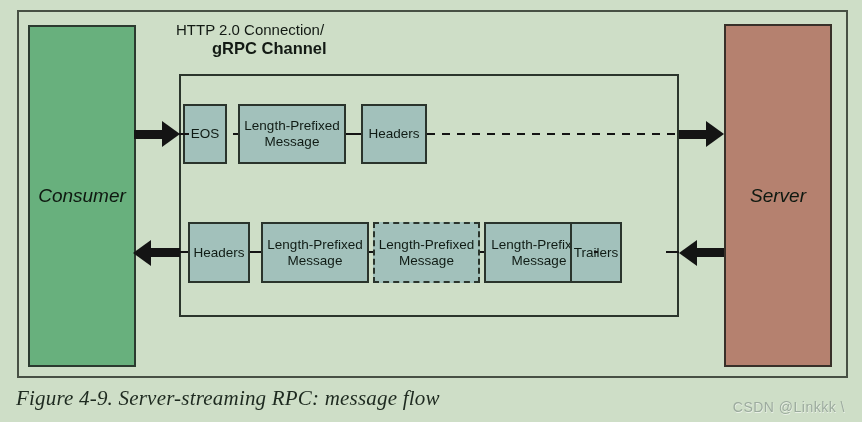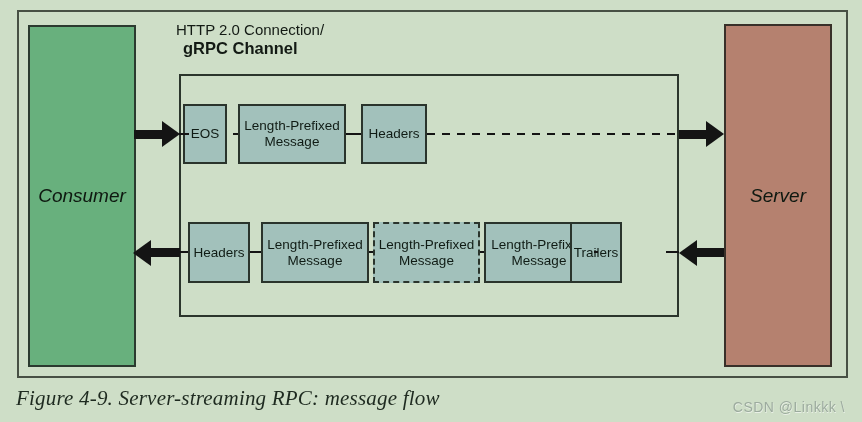--- a/index.html
+++ b/index.html
@@ -41,21 +41,21 @@
   .server{
     left:724px;top:24px;width:104px;height:339px;
     background:var(--server-red);
     border:2px solid #383029;
   }
   .channel-title{
     position:absolute;left:176px;top:20px;
     font-size:15px;color:#131a14;line-height:19px;
   }
   .channel-title .line2{
-    font-weight:bold;font-size:16.5px;margin-left:7px;
+    font-weight:bold;font-size:16.5px;margin-left:36px;
   }
   .channel-box{
     position:absolute;left:179px;top:74px;width:496px;height:239px;
     border:2px solid #2b352c;
   }
   .mbox{
     position:absolute;
     background:var(--box-fill);
     border:2px solid var(--box-border);
     display:flex;align-items:center;justify-content:center;

